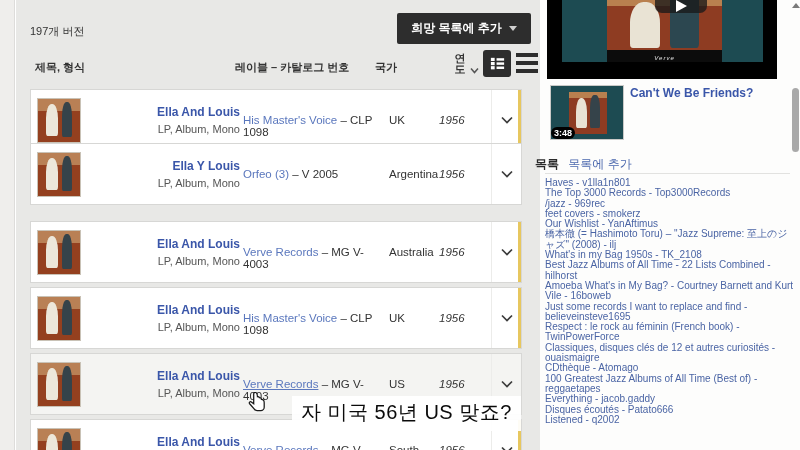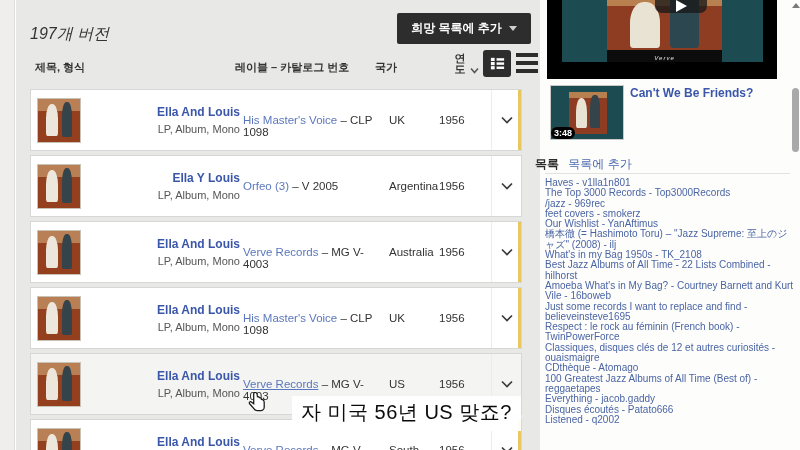--- a/index.html
+++ b/index.html
@@ -6,21 +6,21 @@
   html,body { width:800px; height:450px; overflow:hidden; }
   body { font-family:"Liberation Sans", sans-serif; background:#ffffff; position:relative; }
   .abs { position:absolute; }
 
   
   .edge-strip { left:0; top:0; width:15px; height:450px; background:#efeeec; border-right:1px solid #dddcda; }
   .main-bg { left:16px; top:0; width:524px; height:450px; background:#e8e8e6; }
   .sidebar-bg { left:540px; top:0; width:260px; height:450px; background:#fdfdfc; }
 
   
-  .version-count { left:30px; top:24px; font-size:16px; color:#333;font-style:italic; }
+  .version-count { left:30px; top:24px; font-size:11px; color:#333; }
   .wishlist-btn { left:397px; top:13px; width:134px; height:31px; background:#2d2d2d; color:#fff;
     font-size:12px; font-weight:bold; display:flex; align-items:center; justify-content:center; gap:7px;
     border-radius:2px; cursor:pointer; }
   .caret-down { width:0; height:0; border-left:4px solid transparent; border-right:4px solid transparent;
     border-top:5px solid #cfcfcf; display:inline-block; }
 
   .col-head { font-size:11px; font-weight:bold; color:#333;text-align:center; }
   .h-title { left:35px; top:60px; }
   .h-label { left:235px; top:60px; }
   .h-country { left:375px; top:60px; }
@@ -39,21 +39,21 @@
   .fig-ella { position:absolute; left:18%; top:12%; width:30%; height:74%; background:#ece7da; border-radius:45% 45% 12% 12%; }
   .fig-louis { position:absolute; left:56%; top:8%; width:26%; height:80%; background:#35434a; border-radius:40% 40% 10% 10%; }
   .rtitle { position:absolute; left:64px; top:12px; width:145px;text-align:right; }
   .title-link { font-size:12px; font-weight:bold; color:#3a56a9; text-decoration:none; cursor:pointer; }
   .fmt { font-size:11px; color:#555; margin-top:3px; }
   .rlabel { position:absolute; left:212px; top:24px; width:145px; font-size:11.5px; }
   .label-link { color:#5a77bd; text-decoration:none; cursor:pointer; }
   .label-link.underlined { text-decoration:underline; }
   .catno { color:#333; }
   .rcountry { position:absolute; left:358px; top:24px; width:46px; font-size:11.5px; color:#333; line-height:13px; }
-  .ryear { position:absolute; left:408px; top:24px; font-size:11.5px; color:#333; }
+  .ryear { position:absolute; left:408px; top:24px; font-size:11.5px; color:#333;font-style:italic; }
   .rchev { position:absolute; left:460px; top:0; width:30px; height:100%; border-left:1px solid #ececea;
     display:flex; align-items:center; justify-content:center; cursor:pointer; }
   .flag-strip { position:absolute; right:0; top:0; width:3px; height:100%; background:#e7c75f; display:none; }
   .row-card.flagged .flag-strip { display:block; }
 
   
   .caption { left:292px; top:396px; background:rgba(255,255,255,0.94); color:#0a0a0a; font-size:20px;
     padding:3px 9px 5px; white-space:nowrap; z-index:30; letter-spacing:0.5px; }
 
   
@@ -146,21 +146,21 @@
     </div>
     <div class="rcountry">UK</div>
     <div class="ryear">1956</div>
     <div class="rchev">
       <svg width="12" height="8" viewBox="0 0 12 8">
           <path d="M1 1.5 L6 6.5 L11 1.5" fill="none" stroke="#3c3c3c" stroke-width="1.7"></path>
         </svg>
     </div>
     <div class="flag-strip"></div>
   </div>
-    <div class="abs row-card" style="top: 155px;">
+    <div class="abs row-card" style="top: 143px;">
     <div class="thumb">
       <div class="fig-ella"></div>
       <div class="fig-louis"></div>
     </div>
     <div class="rtitle">
       <a class="title-link">Ella Y Louis</a>
       <div class="fmt">LP, Album, Mono</div>
     </div>
     <div class="rlabel">
       <a class="label-link">Orfeo (3)</a><span class="catno"> – V 2005</span>

